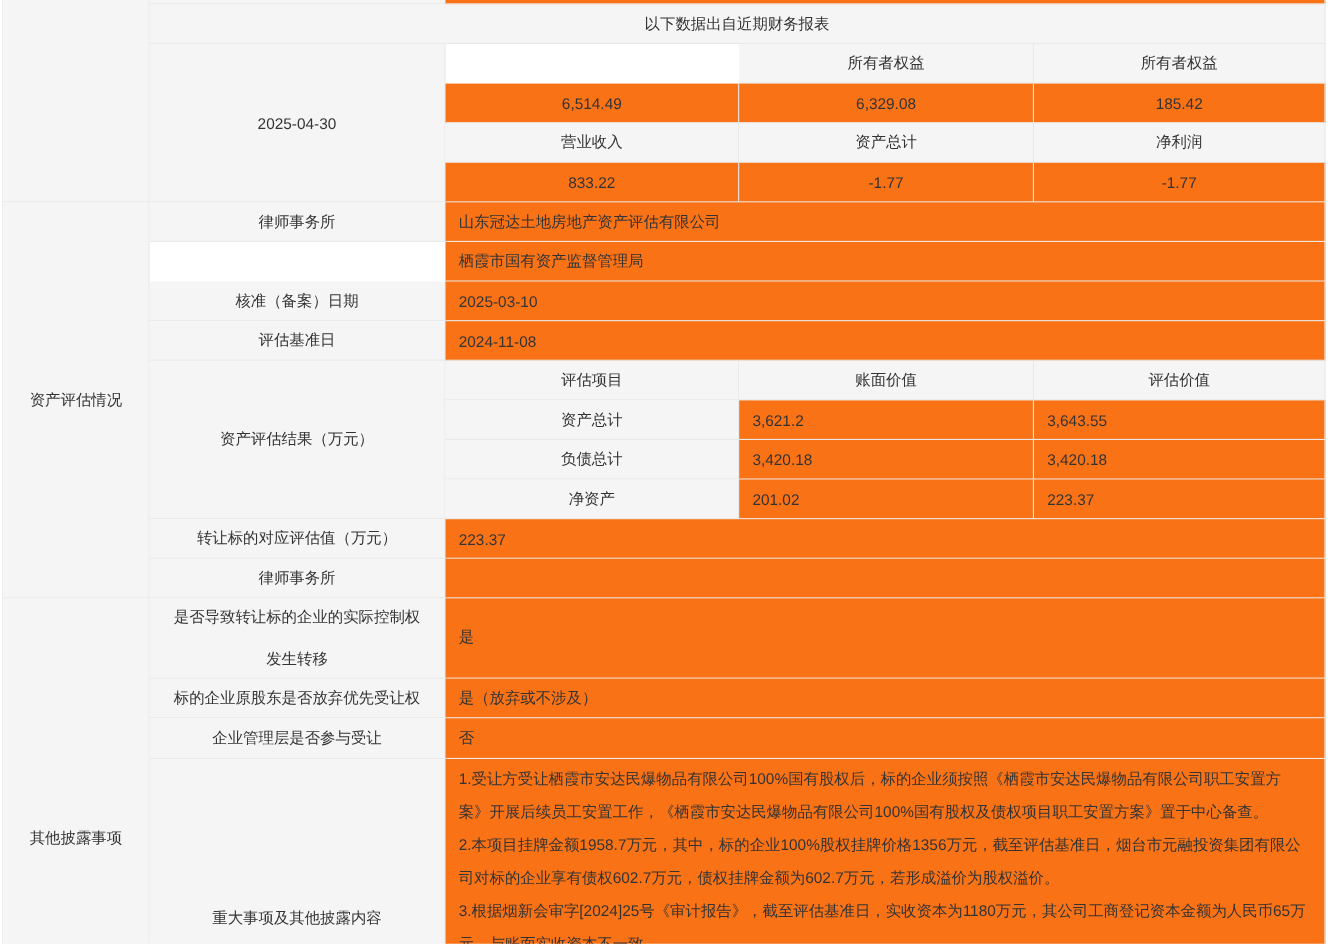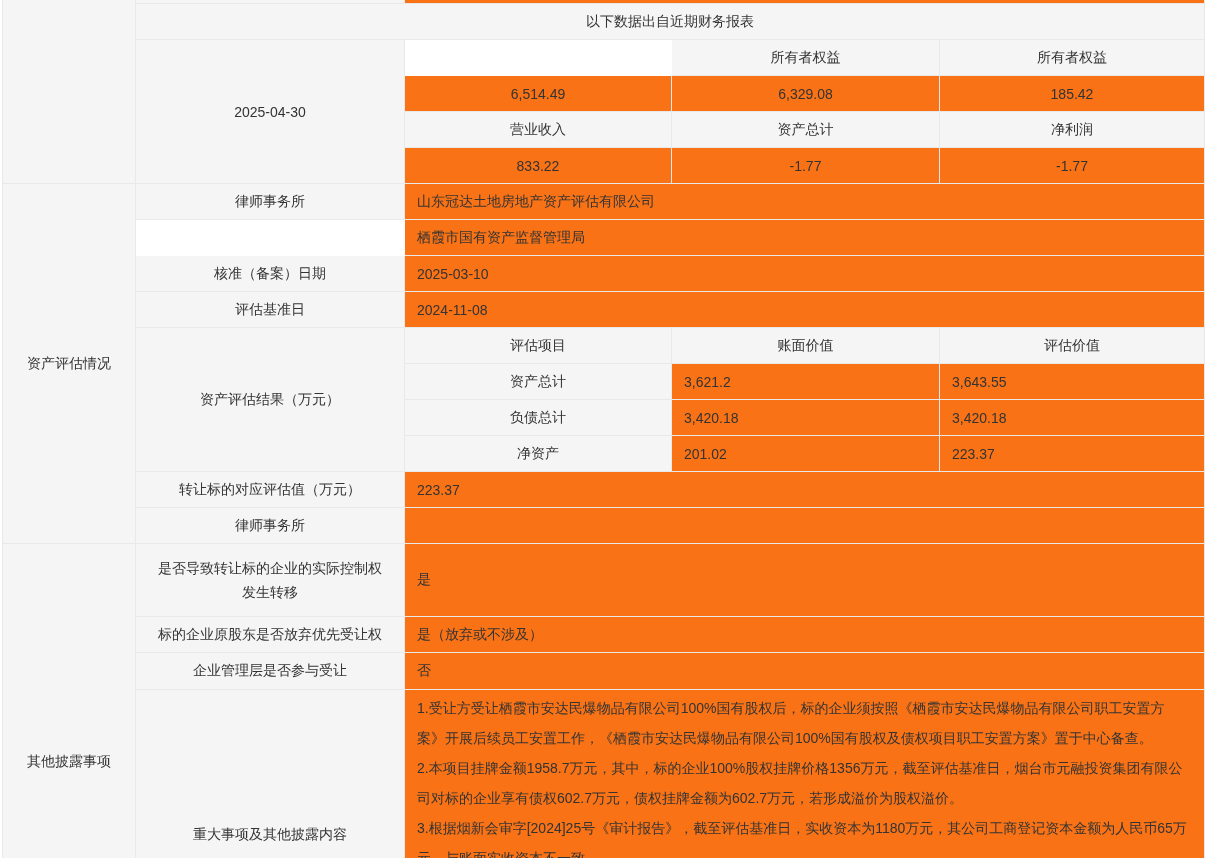--- a/index.html
+++ b/index.html
@@ -18,21 +18,21 @@
     background:#fff;
   }
   .c {
     border-right:1px solid #e9e9e9;
     border-bottom:1px solid #e9e9e9;
     display:flex; align-items:center; justify-content:center;
     background:#f97316; text-align:center;
   }
   .g { background:#f5f5f5; }
   .l { justify-content:flex-start; padding-left:12px; text-align:left; }
-  .pad { padding:6px 20px; line-height:24px; }
+  .pad { padding:6px 20px; line-height:39px; }
   .para {
     display:block; text-align:left;
     padding:3px 16px 0 12px; line-height:30px;
   }
 </style>
 </head>
 <body>
 
 <div class="grid">
 

